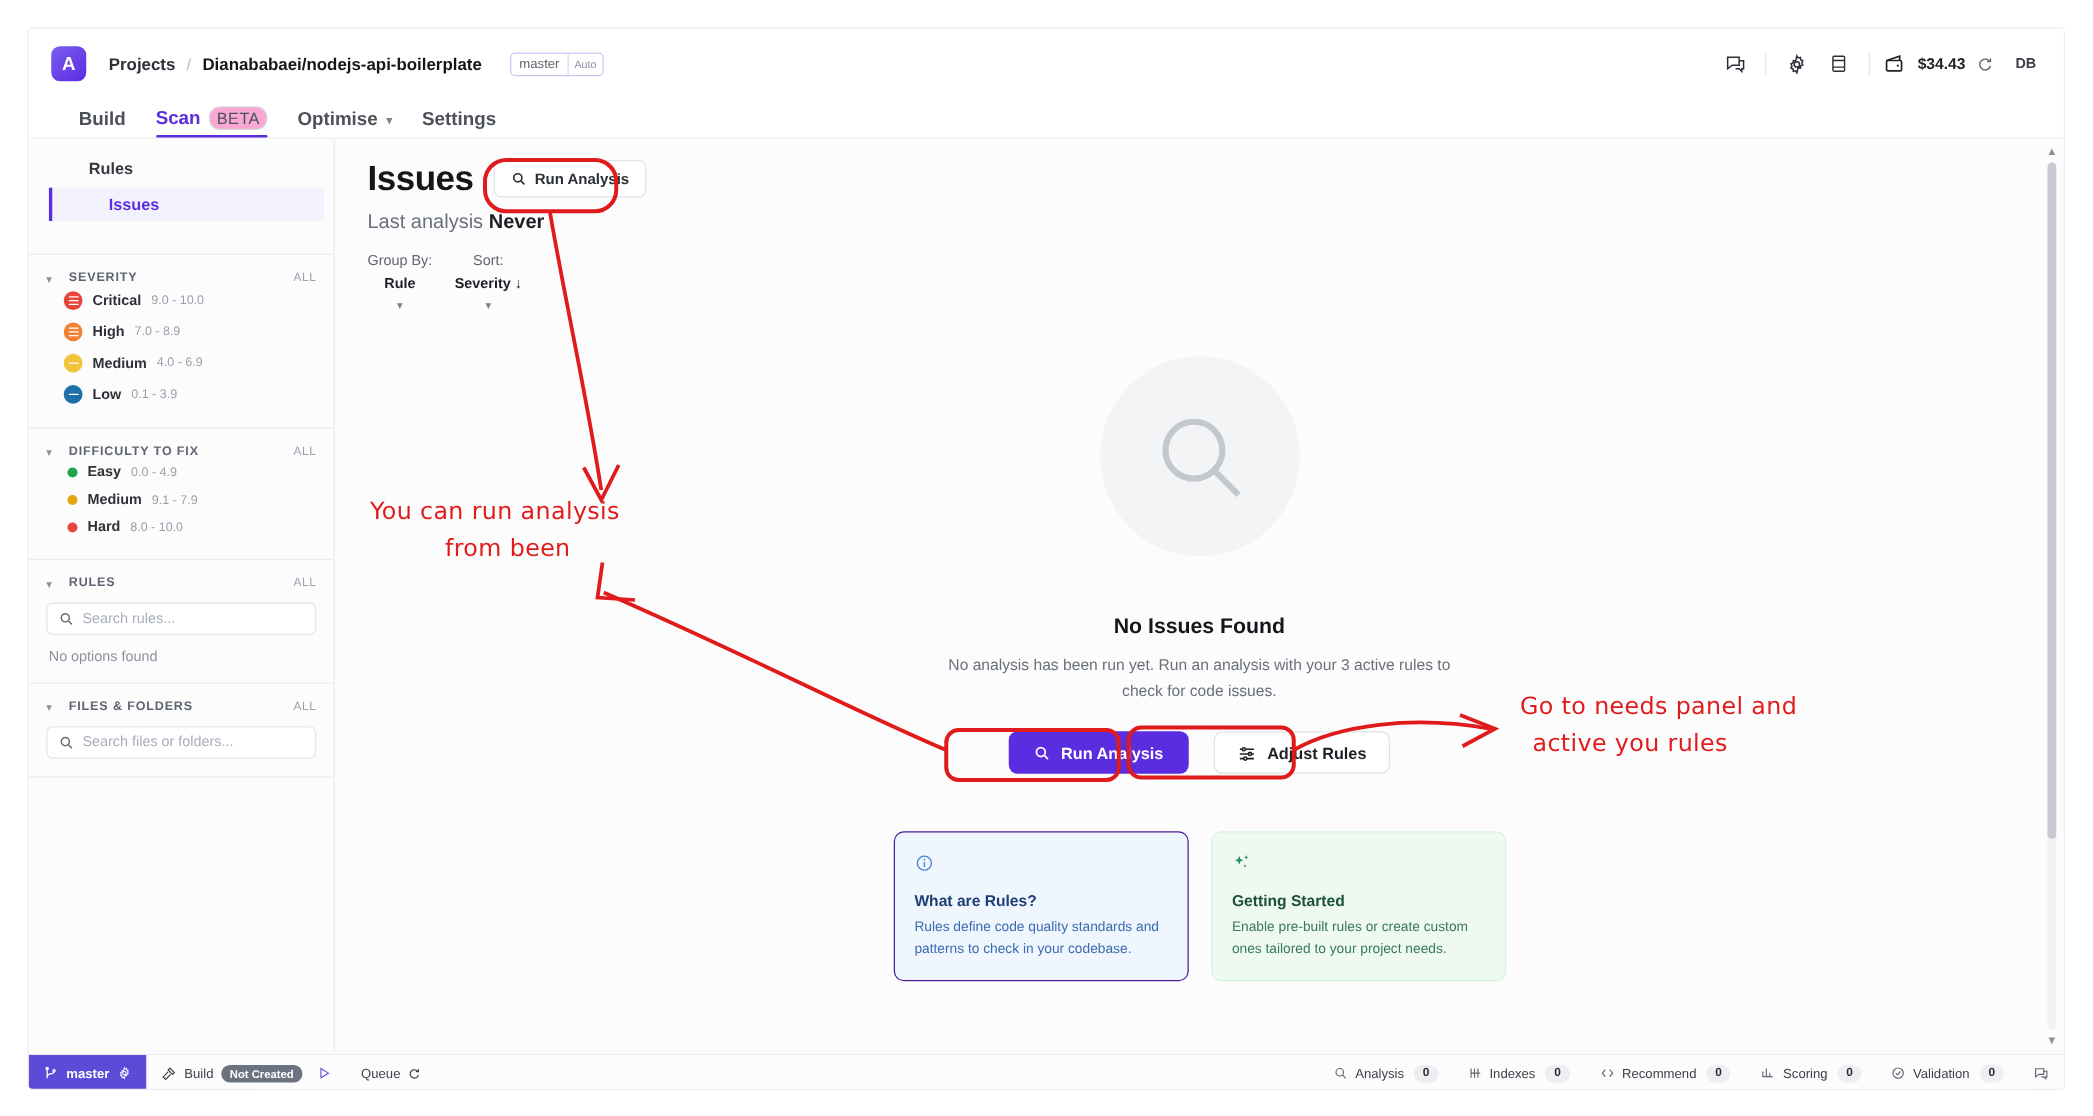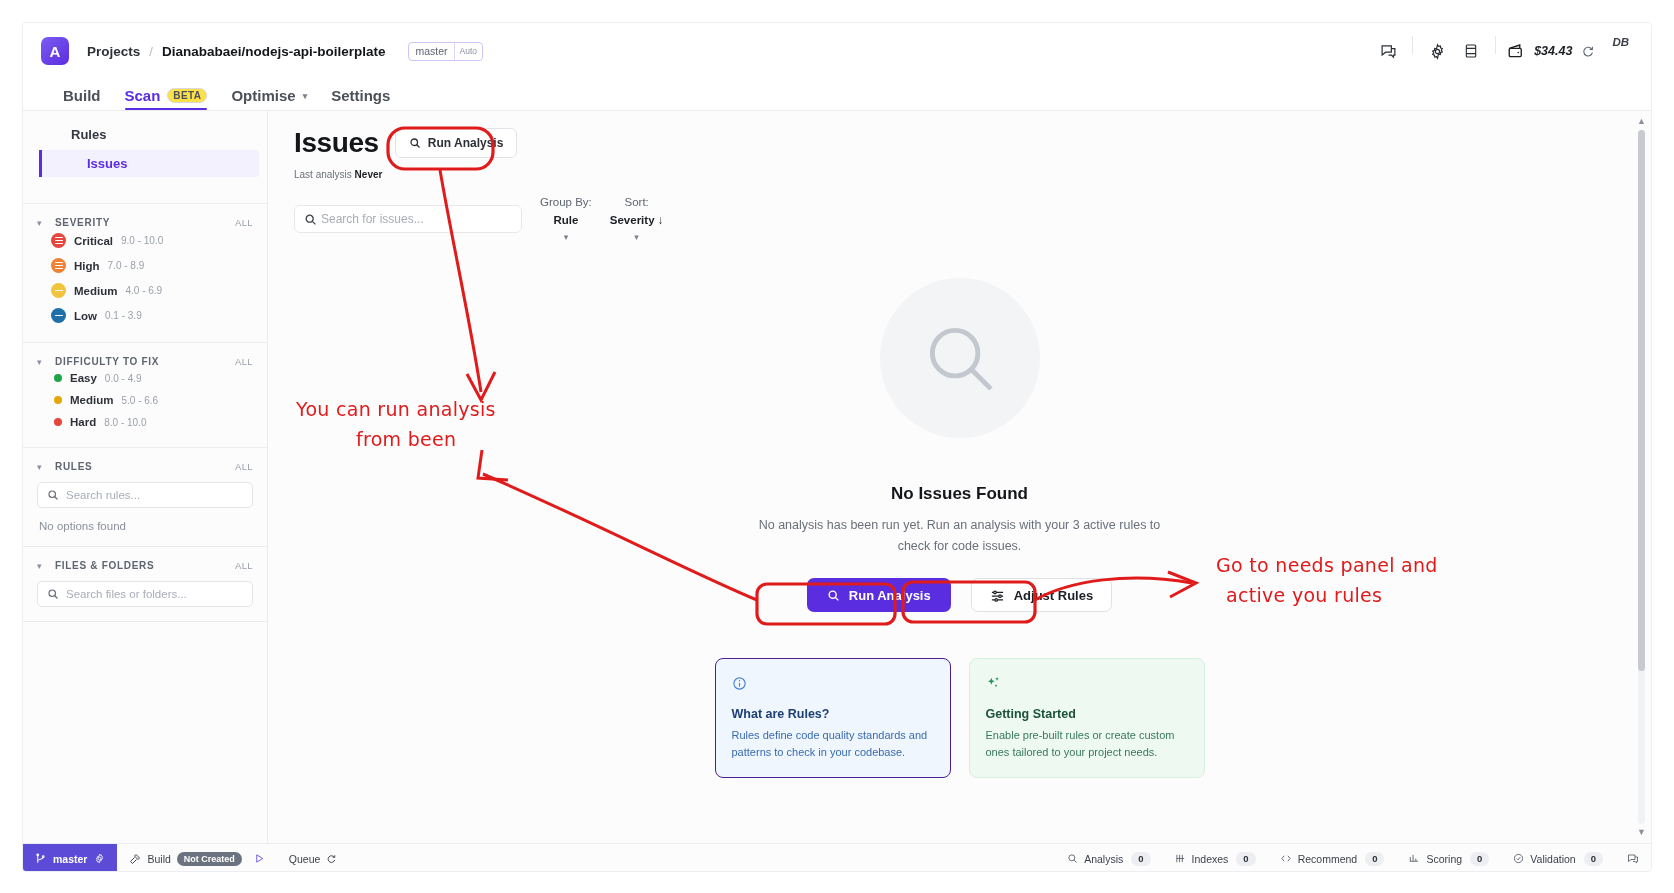--- a/index.html
+++ b/index.html
@@ -39,21 +39,21 @@
     background: #fff; height: 19px;
   }
   .branch-name {
     font-size: 10.5px; color: #5e6470; padding: 0 6px;
     display: flex; align-items: center;
   }
   .branch-auto {
     font-size: 8.5px; color: #8a90a0; padding: 0 5px;
     border-left: 1px solid #dcd6f7; display: flex; align-items: center;
   }
-  .top-right { margin-left: auto; display: flex; gap: 0; font-style: italic; }
+  .top-right { margin-left: auto; display: flex; align-items: center; gap: 0; }
   .ticon {
     width: 34px; height: 30px; display: flex; align-items: center;
     justify-content: center; color: #2b2f36;
   }
   .tdiv { width: 1px; height: 18px; background: #e4e6ea; margin: 0 7px; }
   .wallet { display: flex; align-items: center; gap: 9px; padding: 0 4px; }
   .wallet-amt { font-size: 12.5px; font-weight: bold; color: #1c1f24; }
   .avatar-txt { font-size: 11.5px; color: #3b3f47; font-weight: 600; margin-left: 14px; }
 
   
@@ -65,23 +65,23 @@
     font-size: 15px; font-weight: bold; color: #4b5059;
     padding: 0 0 6px 0; margin-right: 24px; position: relative;
     display: flex; align-items: center; gap: 7px;
   }
   .ntab.active { color: #5b2de0; }
   .ntab.active::after {
     content: ""; position: absolute; left: 0; right: 0; bottom: 0;
     height: 2.5px; background: #5b2de0; border-radius: 2px;
   }
   .beta {
-    font-size: 10px; font-weight: bold; color: #4b5059;
+    font-size: 13px; font-weight: normal; color: #4b5059;
     border: 1px solid #d6d9de; border-radius: 9px; padding: 1px 5px;
-    background: #fde047; letter-spacing: .4px;
+    background: #f9a8d4; letter-spacing: .4px;
   }
   .caret { font-size: 9px; color: #7b818c; }
 
   
   .body { display: flex; height: calc(850px - 56px - 32px - 30px); }
 
   
   .sidebar {
     width: 245px; flex: none; background: #fcfcfd;
     border-right: 1px solid #ececf0; overflow: hidden;
@@ -126,21 +126,21 @@
   
   .main { flex: 1; position: relative; background: #fcfcfd; overflow: hidden; }
   .main-inner { padding: 16px 26px 0 26px; }
   .title-row { display: flex; align-items: center; gap: 16px; }
   h1.page-title { font-size: 28px; font-weight: bold; color: #14161a; letter-spacing: -.4px; }
   .run-sm {
     display: flex; align-items: center; gap: 7px; height: 30px;
     padding: 0 13px; border: 1px solid #e1e3e8; border-radius: 6px;
     background: #fff; font-size: 12px; font-weight: bold; color: #2b2f36;
   }
-  .lastan { font-size: 10px; color: #6a707b; margin-top: 10px; }
+  .lastan { font-size: 16px; color: #6a707b; margin-top: 10px; }
   .lastan b { color: #1c1f24; }
   .toolbar { display: flex; align-items: center; gap: 18px; margin-top: 16px; }
   .search-box {
     width: 228px; height: 28px; border: 1px solid #e6e8ec; border-radius: 6px;
     background: #fff; display: flex; align-items: center; gap: 4px; padding: 0 9px;
   }
   .search-box .ph { font-size: 12px; color: #a7adb8; }
   .tb-txt { font-size: 11.5px; color: #5e6470; }
   .tb-val { font-size: 11.5px; font-weight: bold; color: #1c1f24; }
   .tb-grp { display: flex; align-items: center; gap: 6px; flex-direction: column; }
@@ -352,21 +352,21 @@
           <span class="fsec-all">ALL</span>
         </div>
         <div class="frow">
           <span class="dot" style="background:#1fa44a"></span>
           <span class="flabel">Easy</span>
           <span class="frange">0.0 - 4.9</span>
         </div>
         <div class="frow">
           <span class="dot" style="background:#e3a70b"></span>
           <span class="flabel">Medium</span>
-          <span class="frange">5.0 - 6.6</span>
+          <span class="frange">9.1 - 7.9</span>
         </div>
         <div class="frow">
           <span class="dot" style="background:#e8453c"></span>
           <span class="flabel">Hard</span>
           <span class="frange">8.0 - 10.0</span>
         </div>
       </div>
 
       <div class="fsec">
         <div class="fsec-head">
@@ -412,27 +412,20 @@
             <span>Run Analysis</span>
           </div>
         </div>
 
         <div class="lastan">
           <span>Last analysis</span>
           <b>Never</b>
         </div>
 
         <div class="toolbar">
-          <div class="search-box">
-            <svg width="13" height="13" viewBox="0 0 24 24" fill="none" stroke="#3b3f47" stroke-width="2.4">
-              <circle cx="10.5" cy="10.5" r="6.5"></circle>
-                <path d="M15.5 15.5L21 21"></path>
-            </svg>
-            <span class="ph">Search for issues...</span>
-          </div>
           <div class="tb-grp">
             <span class="tb-txt">Group By:</span>
             <span class="tb-val">Rule</span>
             <span class="caret">▾</span>
           </div>
           <div class="tb-grp">
             <span class="tb-txt">Sort:</span>
             <span class="tb-val">Severity ↓</span>
             <span class="caret">▾</span>
           </div>

